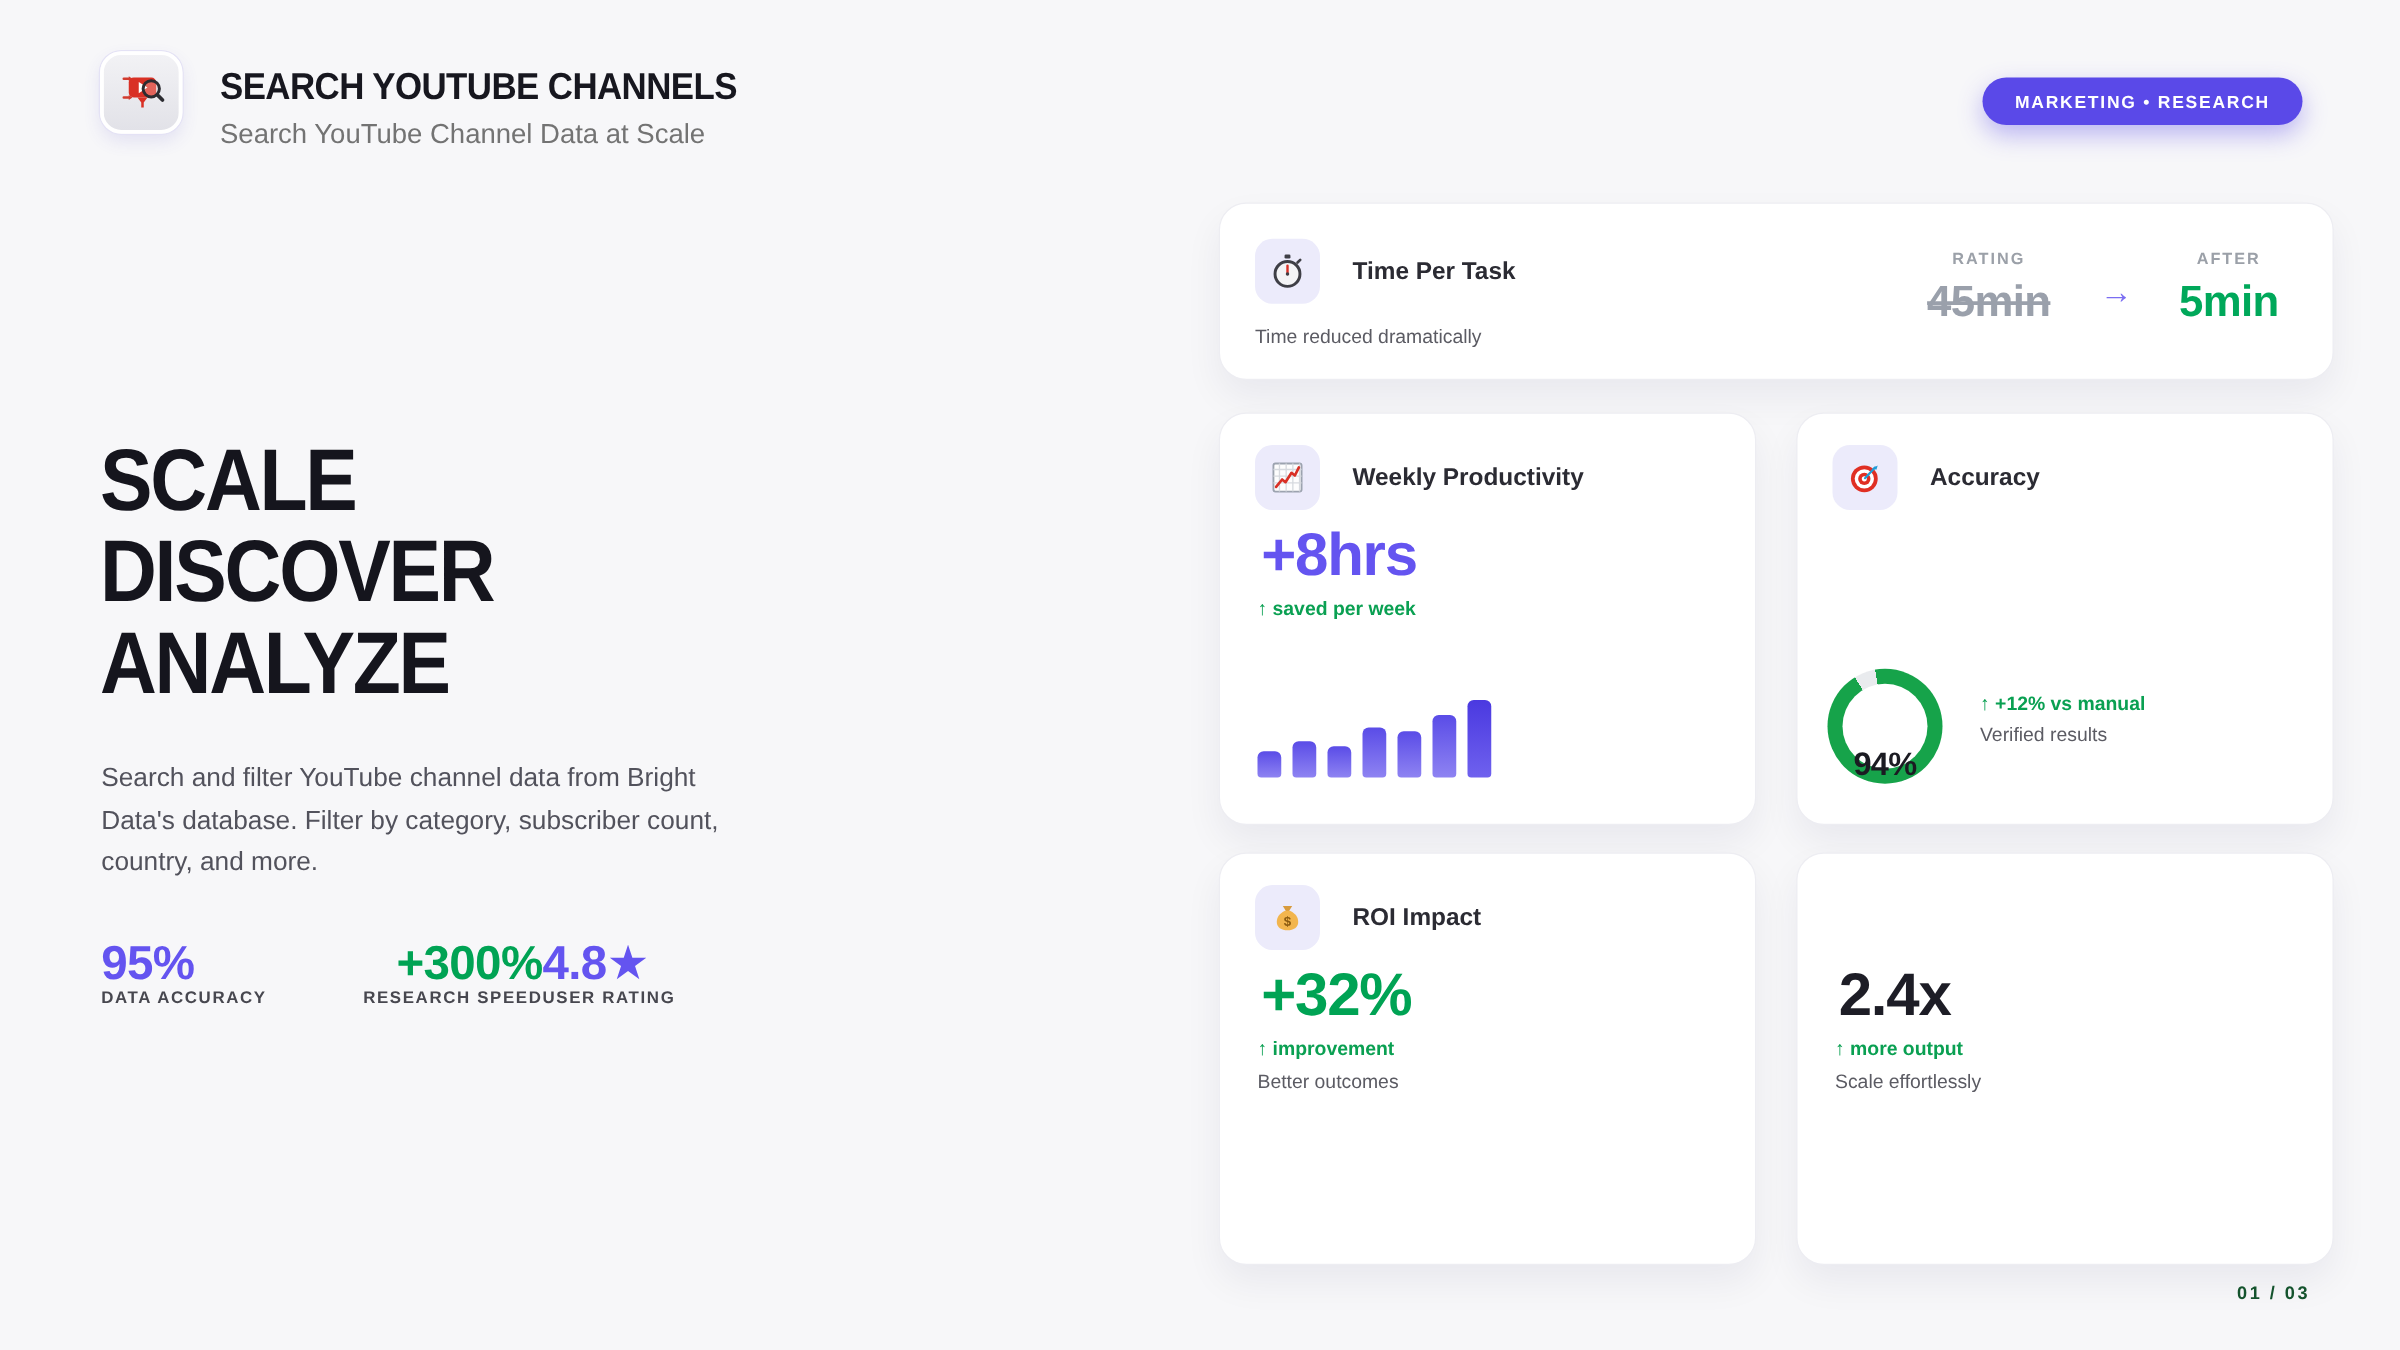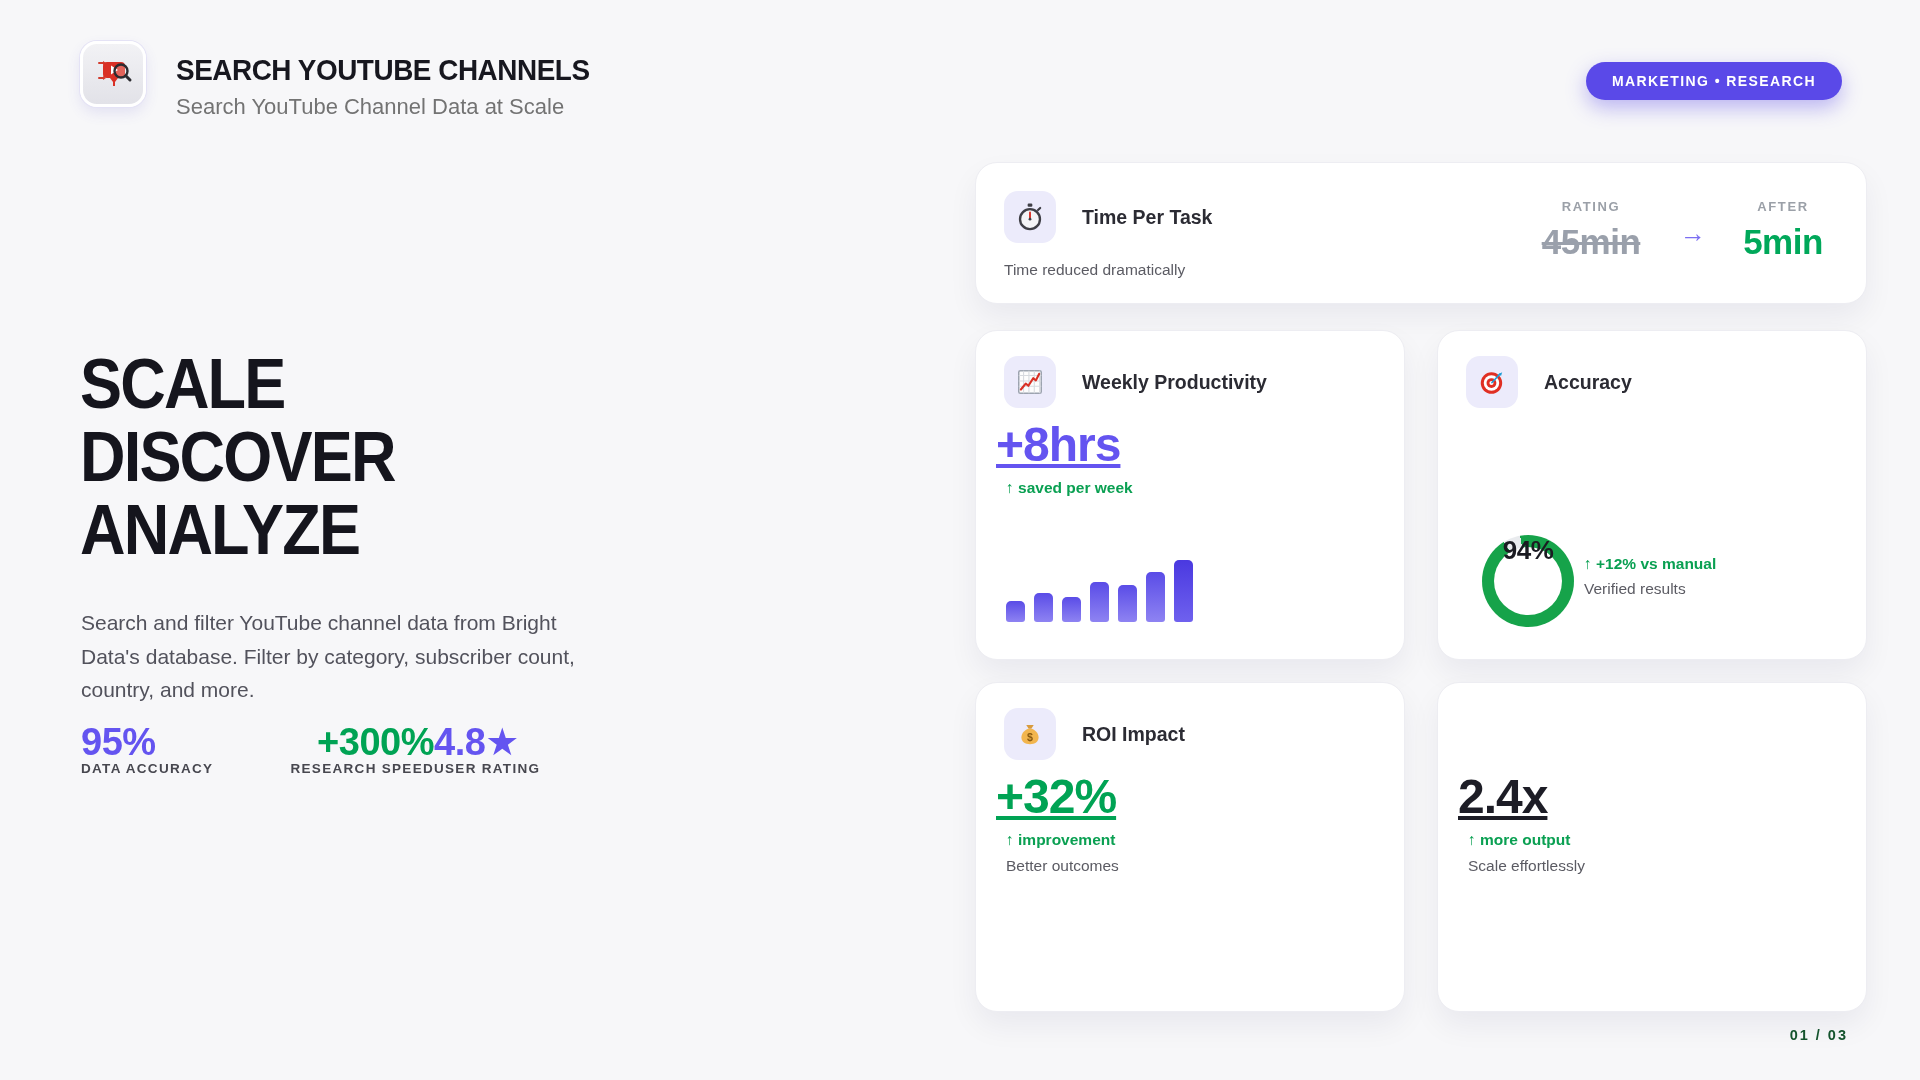--- a/index.html
+++ b/index.html
@@ -39,21 +39,21 @@
   .hero-heading {
     position:absolute; left:80px; top:348px;
     font-size:70px; line-height:73px; font-weight:700;
     color:#15151d; letter-spacing:-2px;
     transform:scaleX(.9); transform-origin:left top; white-space:nowrap;
   }
   .hero-desc {
     position:absolute; left:81px; top:606px; width:500px;
     font-size:21px; line-height:33.5px; color:#52525c;
   }
-  .stats { position:absolute; left:81px; top:723px; display:flex; }
+  .stats { position:absolute; left:81px; top:752px; display:flex; }
   .stat { }
   .stat:nth-child(1){ width:173px; }
   .stat:nth-child(2){ width:180px;text-align:right; }
   .stat-value { font-size:38px; font-weight:800; letter-spacing:-.5px; line-height:1; }
   .stat-label { font-size:13.5px; font-weight:600; color:#47474f; letter-spacing:1.3px; }
 
   .purple { color:#6454f0; }
   .green  { color:#00a354; }
   .dark   { color:#1d1d26; }
 
@@ -81,40 +81,40 @@
   .ba-col { position:absolute; width:160px; text-align:center; }
   .ba-before { left:535px; top:36px; }
   .ba-after  { left:727px; top:36px; }
   .ba-label { font-size:13px; font-weight:600; letter-spacing:1.6px; color:#9ba0a8; }
   .ba-value { margin-top:8px; font-size:35px; font-weight:800; letter-spacing:-.5px; }
   .ba-old { color:#9aa0ab; text-decoration:line-through; text-decoration-thickness:3px; }
   .ba-new { color:#00a85a; }
   .ba-arrow { position:absolute; left:699px; top:55px; width:36px; text-align:center;
               font-size:26px; color:#7b6ef2; font-weight:400; }
 
-  .big-value { position:absolute; left:20px; top:90px; font-size:48px; font-weight:800; letter-spacing:-1px; line-height:1;text-decoration:underline; }
+  .big-value { position:absolute; left:33px; top:90px; font-size:48px; font-weight:800; letter-spacing:-1px; line-height:1; }
   .hl-green  { position:absolute; left:30px; top:148px; font-size:15.5px; font-weight:700; color:#0aa052; }
   .note-gray { position:absolute; left:30px; top:174px; font-size:15.5px; color:#5b5b63; }
 
   
   .bar-chart {
     position:absolute; left:30px; bottom:37px; width:190px; height:62px;
     display:flex; align-items:flex-end; gap:9px;
   }
   .bar {
     width:19px; border-radius:5px 5px 3px 3px;
     background:linear-gradient(180deg,#5a4ce7,#8e83f2);
   }
   .bar-last { background:linear-gradient(180deg,#4a39e0,#6f61ee); }
 
   
   .donut {
-    position:absolute; left:44px; top:204px; width:92px; height:92px;
+    position:absolute; left:24px; top:204px; width:92px; height:92px;
     border-radius:50%;
-    display:flex; align-items:flex-start; justify-content:center;
+    display:flex; align-items:flex-end; justify-content:center;
     background:conic-gradient(#16a34a 0 338deg,#e9ebee 0); 
   }
   .donut::before { content:""; position:absolute; inset:12px; background:#fff; border-radius:50%; }
   .donut-label { position:relative; font-size:26px; font-weight:700; color:#1b1b22; letter-spacing:-.5px; }
   .acc-lines { position:absolute; left:146px; top:224px; }
   .acc-hl   { font-size:15.5px; font-weight:700; color:#0aa052; }
   .acc-note { margin-top:7px; font-size:15.5px; color:#5b5b63; }
 
   .pagination {
     position:absolute; right:72px; top:1027px;

